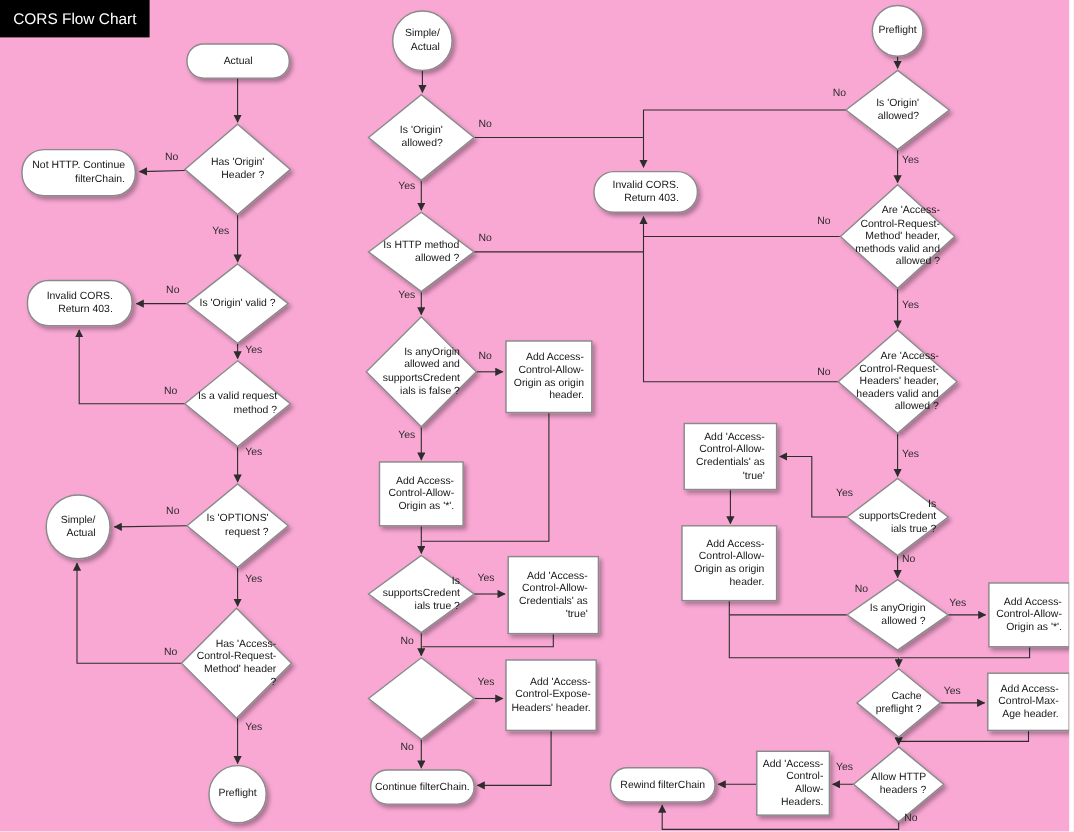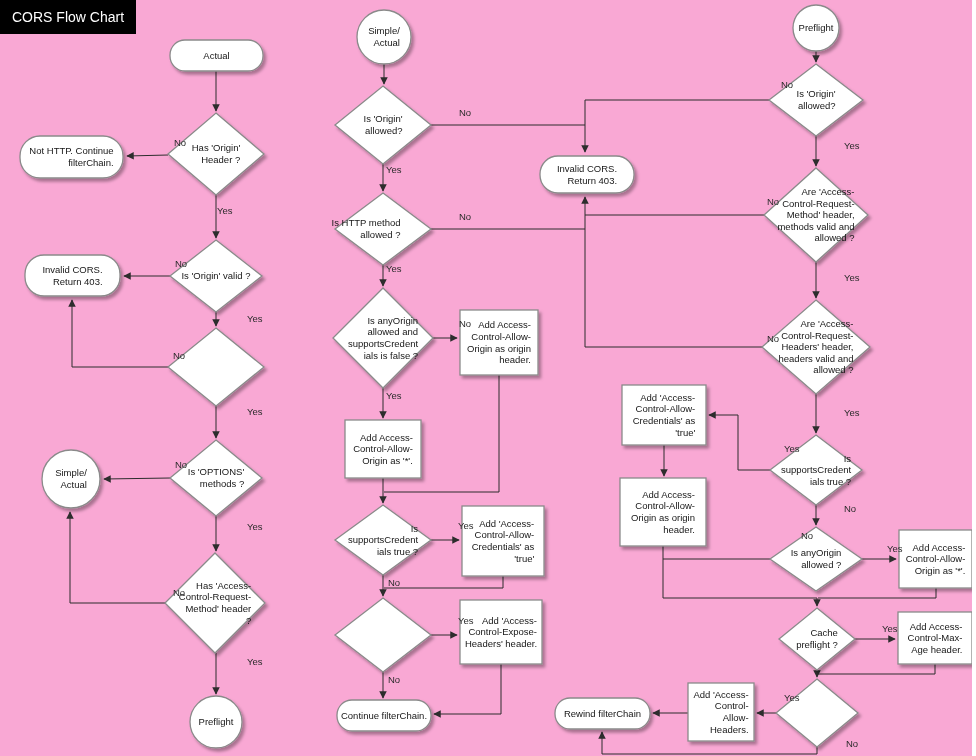--- a/index.html
+++ b/index.html
@@ -2,21 +2,21 @@
 <html><head>
 <meta charset="utf-8">
 <style>
   html,body{margin:0;padding:0;background:#ffffff;}
   #stage{position:relative;width:972px;height:756px;background:#f9a8d4;overflow:hidden;
          font-family:Liberation Sans, sans-serif;}
   #edgeshapes{position:absolute;left:0;top:0;}
   .nt{position:absolute;display:flex;align-items:center;justify-content:center;
       text-align:right;font-size:9.5px;line-height:1.22;color:#161616;
       white-space:pre;pointer-events:none;}
-  .bl{position:absolute;font-size:9.5px;color:#2b2b2b;pointer-events:none;margin-left:24px;}
+  .bl{position:absolute;font-size:9.5px;color:#2b2b2b;pointer-events:none;}
   #title{position:absolute;left:0;top:0;background:#000;color:#fff;
          font-size:14px;padding:9px 12px;}
   .shp{fill:#ffffff;stroke:#8a8a8a;stroke-width:1.3;}
   .edge{fill:none;stroke:#2d2d2d;stroke-width:1;}
 </style>
 </head>
 <body>
 
 <div id="stage">
 
@@ -127,35 +127,37 @@
   <div id="title">CORS Flow Chart</div>
 
   <div class="nt" style="left:170px;top:40px;width:93px;height:31px">Actual</div>
   <div class="nt" style="left:168px;top:113px;width:96px;height:82px">Has 'Origin'
 Header ?</div>
   <div class="nt" style="left:20px;top:136px;width:103px;height:42px">Not HTTP. Continue
 filterChain.</div>
   <div class="nt" style="left:170px;top:240px;width:92px;height:72px">Is 'Origin' valid ?</div>
   <div class="nt" style="left:25px;top:255px;width:95px;height:41px">Invalid CORS.
 Return 403.</div>
+  <div class="nt" style="left:168px;top:328px;width:96px;height:78px">Is a valid request
+method ?</div>
   <div class="nt" style="left:170px;top:440px;width:92px;height:76px">Is 'OPTIONS'
-methods ?</div>
+request ?</div>
   <div class="nt" style="left:42px;top:450px;width:58px;height:58px">Simple/
 Actual</div>
   <div class="nt" style="left:165px;top:553px;width:100px;height:100px">Has 'Access-
 Control-Request-
 Method' header
 ?</div>
   <div class="nt" style="left:190px;top:696px;width:52px;height:52px">Preflight</div>
 
   <div class="nt" style="left:357px;top:10px;width:54px;height:54px">Simple/
 Actual</div>
   <div class="nt" style="left:335px;top:86px;width:96px;height:78px">Is 'Origin'
 allowed?</div>
-  <div class="nt" style="left:318px;top:193px;width:96px;height:72px">Is HTTP method
+  <div class="nt" style="left:335px;top:193px;width:96px;height:72px">Is HTTP method
 allowed ?</div>
   <div class="nt" style="left:333px;top:288px;width:100px;height:100px">Is anyOrigin
 allowed and
 supportsCredent
 ials is false ?</div>
   <div class="nt" style="left:460px;top:310px;width:78px;height:65px">Add Access-
 Control-Allow-
 Origin as origin
 header.</div>
   <div class="nt" style="left:345px;top:420px;width:76px;height:58px">Add Access-
@@ -202,20 +204,22 @@
   <div class="nt" style="left:770px;top:527px;width:92px;height:64px">Is anyOrigin
 allowed ?</div>
   <div class="nt" style="left:899px;top:530px;width:73px;height:58px">Add Access-
 Control-Allow-
 Origin as '*'.</div>
   <div class="nt" style="left:779px;top:608px;width:76px;height:62px">Cache
 preflight ?</div>
   <div class="nt" style="left:898px;top:612px;width:74px;height:52px">Add Access-
 Control-Max-
 Age header.</div>
+  <div class="nt" style="left:776px;top:679px;width:82px;height:68px">Allow HTTP
+headers ?</div>
   <div class="nt" style="left:688px;top:683px;width:66px;height:58px">Add 'Access-
 Control-
 Allow-
 Headers.</div>
   <div class="nt" style="left:555px;top:698px;width:95px;height:31px">Rewind filterChain</div>
 
   <span class="bl" style="left:150px;top:137px">No</span>
   <span class="bl" style="left:193px;top:205px">Yes</span>
   <span class="bl" style="left:151px;top:258px">No</span>
   <span class="bl" style="left:223px;top:313px">Yes</span>

